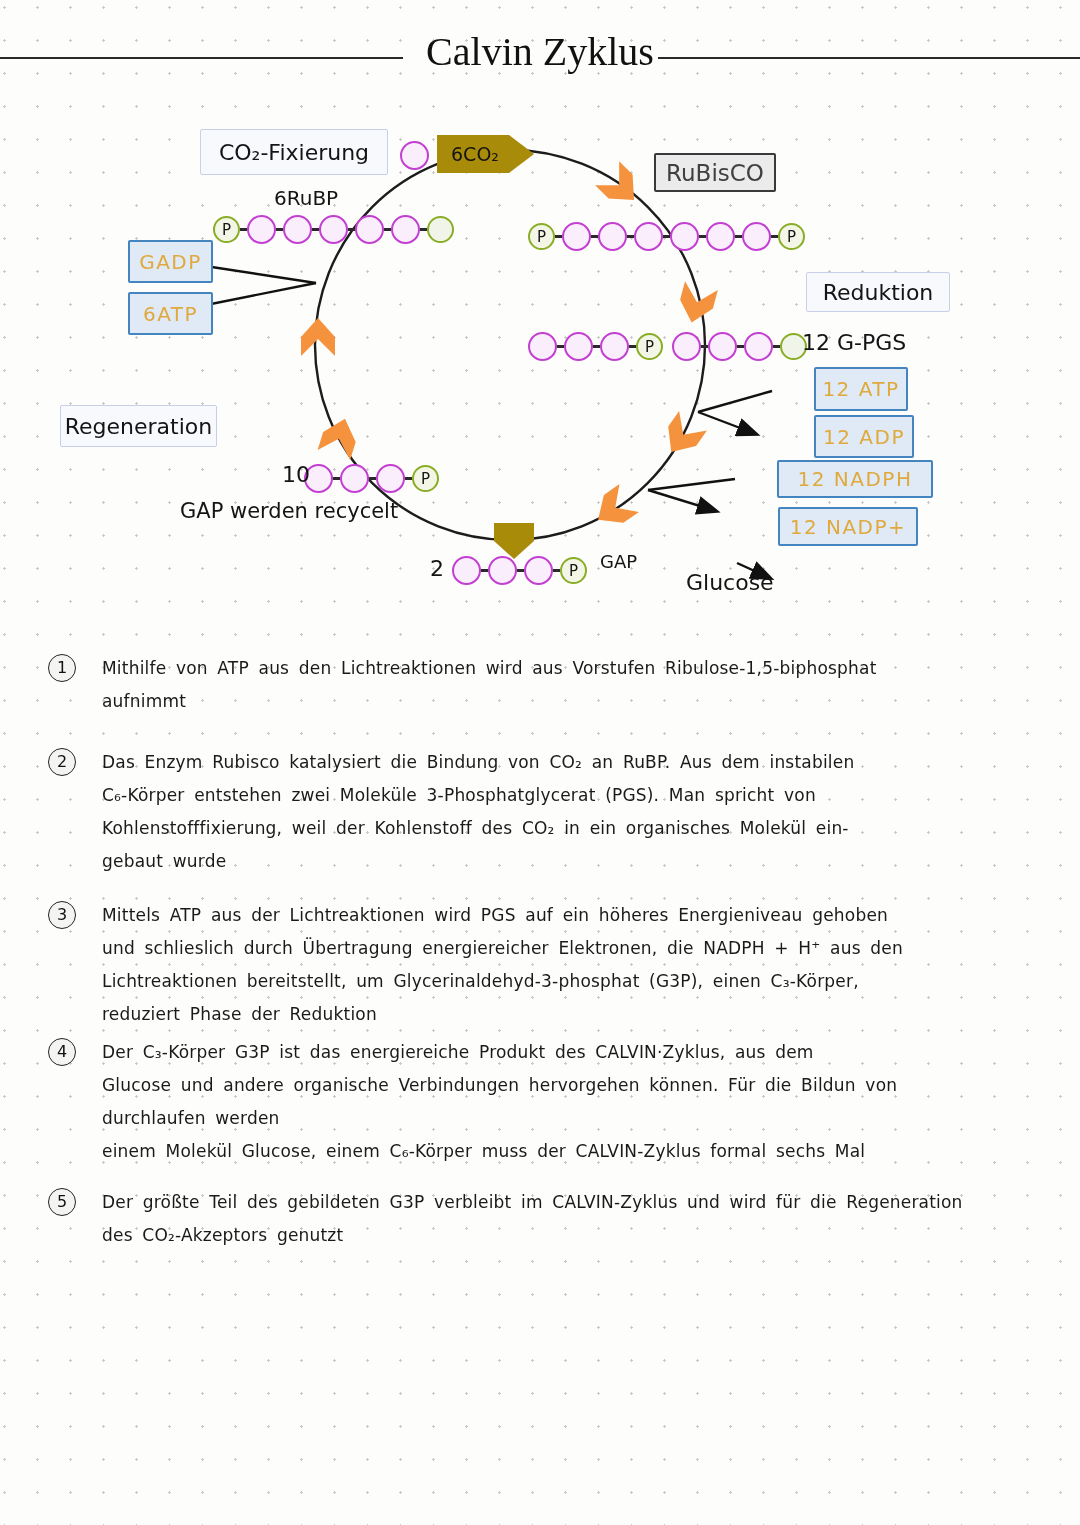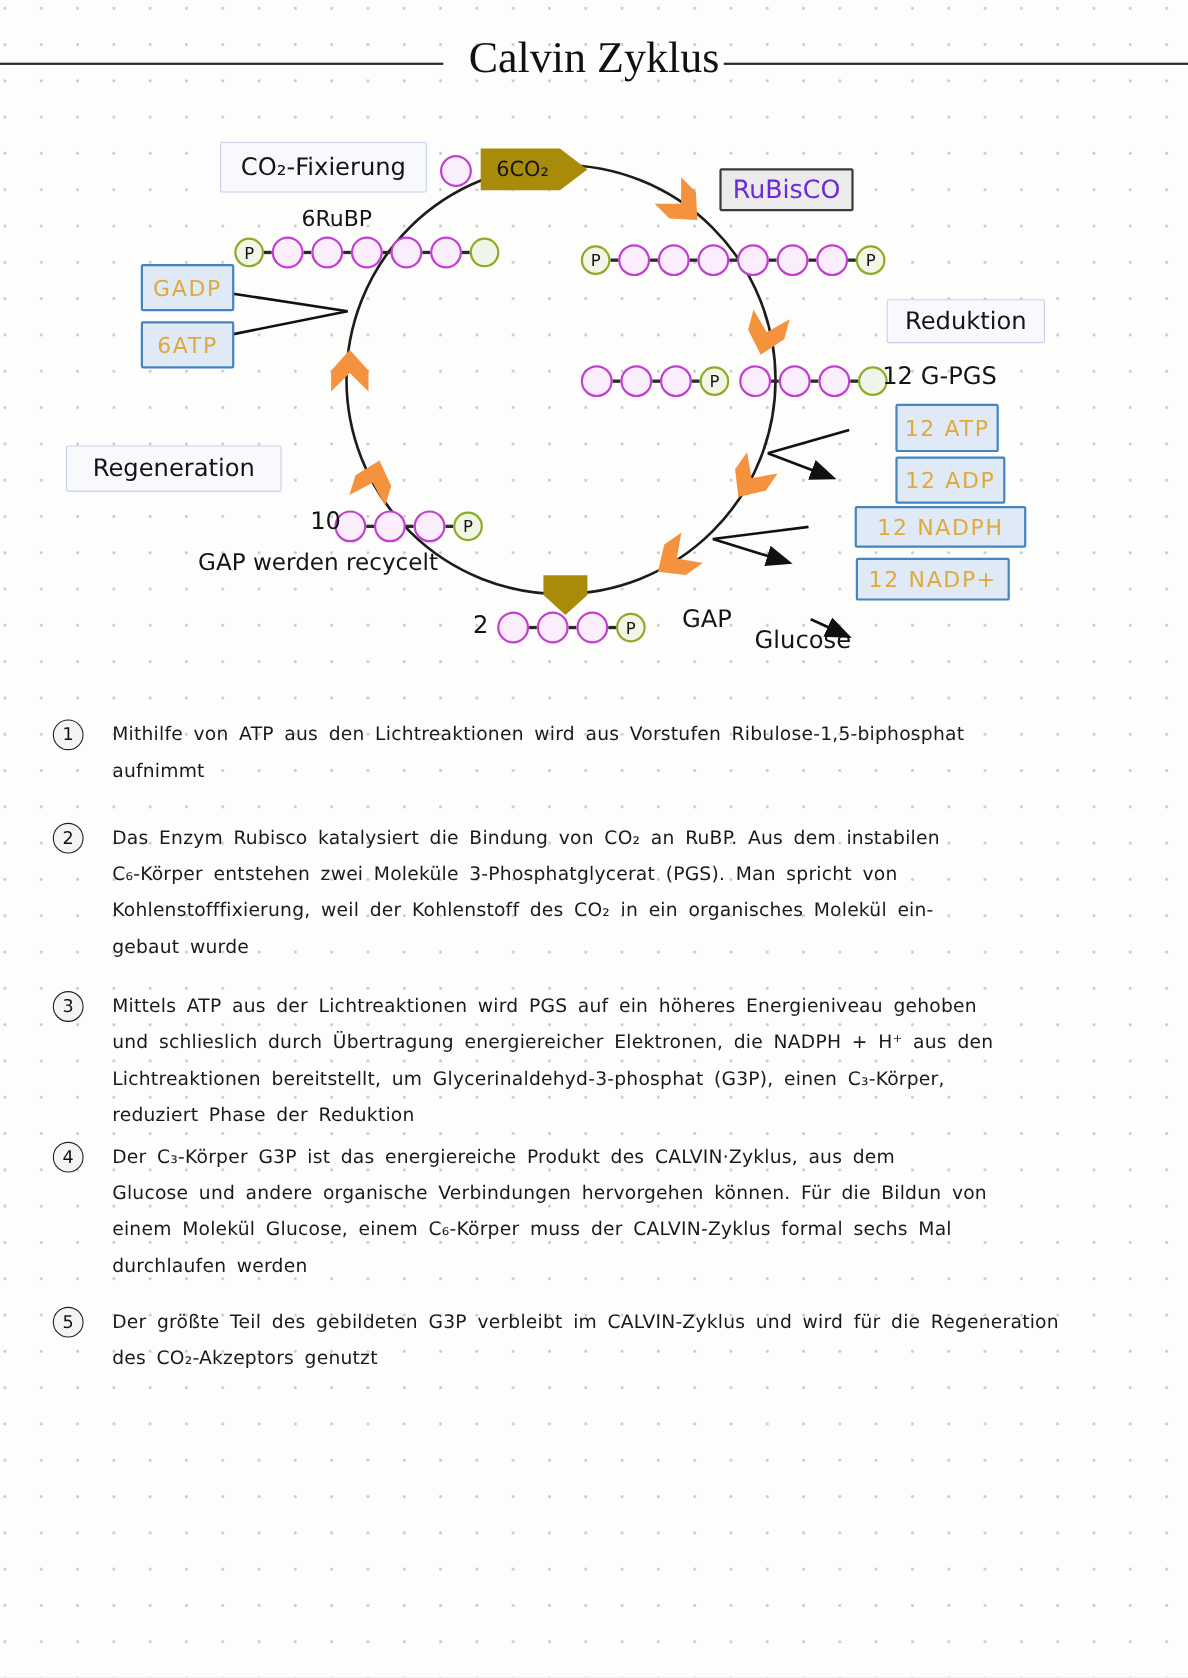--- a/index.html
+++ b/index.html
@@ -19,21 +19,21 @@
   .rule { position:absolute; top:57px; height:2.4px; background:#2a2a2a; }
   .rule-left  { left:0; width:403px; }
   .rule-right { left:658px; right:0; }
 
   
   .diagram-svg { position:absolute; left:0; top:85px; width:1080px; height:560px; pointer-events:none; }
 
   
   .box { position:absolute; display:flex; align-items:center; justify-content:center; border-radius:2px; }
   .lav-box  { background:#f8f9fd; border:1.6px solid #c9cfe9; font-size:22px; color:#141414; }
-  .gray-box { background:#ebebeb; border:2.2px solid #3a3a3a; font-size:23px; color:#6d28d9; }
+  .gray-box { background:#ebebeb; border:2.2px solid #3a3a3a; font-size:23px; color:#404040; }
   .blue-box { background:#dfeaf6; border:2.2px solid #4484bf; font-size:20px; color:#e0a93c; letter-spacing:1.5px;margin-left:40px; }
 
   
   .hw { position:absolute; font-size:21px; color:#141414; white-space:nowrap; }
   .banner-label { position:absolute; left:437px; top:143px; width:76px; text-align:center; font-size:19px; color:#141414; }
 
   
   .chain { position:absolute; display:flex; align-items:center; }
   .cc { width:29px; height:29px; border-radius:50%; background:#faeefc; border:2.6px solid #c33fd1; flex-shrink:0; }
   .pc { width:27px; height:27px; border-radius:50%; background:#f3f6e6; border:2.6px solid #8aad26; flex-shrink:0;
@@ -99,21 +99,21 @@
 
   <div class="box lav-box" style="left:200px; top:129px; width:188px; height:46px;">
     <span>CO₂-Fixierung</span>
   </div>
   <div class="box gray-box" style="left:654px; top:153px; width:122px; height:39px;">
     <span>RuBisCO</span>
   </div>
   <div class="box lav-box" style="left:806px; top:272px; width:144px; height:40px;">
     <span>Reduktion</span>
   </div>
-  <div class="box lav-box" style="left:60px; top:405px; width:196px; height:42px;">
+  <div class="box lav-box" style="left:60px; top:405px; width:157px; height:42px;">
     <span>Regeneration</span>
   </div>
 
   <div class="box blue-box" style="left:88px;  top:240px; width:85px;  height:43px;">
     <span>GADP</span>
   </div>
   <div class="box blue-box" style="left:88px;  top:292px; width:85px;  height:43px;">
     <span>6ATP</span>
   </div>
   <div class="box blue-box" style="left:774px; top:367px; width:94px;  height:44px;">
@@ -198,21 +198,21 @@
       <span class="lnk"></span>
       <span class="pc">P</span>
     </div>
 
   <div class="banner-label">6CO₂</div>
   <div class="hw" style="left:274px; top:186px; font-size:20px;">6RuBP</div>
   <div class="hw" style="left:802px; top:330px; font-size:22px;">12 G-PGS</div>
   <div class="hw" style="left:282px; top:462px; font-size:22px;">10</div>
   <div class="hw" style="left:180px; top:499px;text-align:center;">GAP werden recycelt</div>
   <div class="hw" style="left:430px; top:556px; font-size:22px;">2</div>
-  <div class="hw" style="left:620px; top:551px; font-size:22px;">GAP</div>
+  <div class="hw" style="left:600px; top:551px; font-size:18px;">GAP</div>
   <div class="hw" style="left:686px; top:570px; font-size:22px;">Glucose</div>
 
   <div class="notes">
 
     <div class="note">
       <div class="note-num">1</div>
       <div class="note-lines">
         <div>Mithilfe von ATP aus den Lichtreaktionen wird aus Vorstufen Ribulose-1,5-biphosphat</div>
         <div>aufnimmt</div>
       </div>
@@ -236,22 +236,22 @@
         <div>Lichtreaktionen bereitstellt, um Glycerinaldehyd-3-phosphat (G3P), einen C₃-Körper,</div>
         <div>reduziert Phase der Reduktion</div>
       </div>
     </div>
 
     <div class="note">
       <div class="note-num">4</div>
       <div class="note-lines">
         <div>Der C₃-Körper G3P ist das energiereiche Produkt des CALVIN·Zyklus, aus dem</div>
         <div>Glucose und andere organische Verbindungen hervorgehen können. Für die Bildun von</div>
+        <div>durchlaufen werden</div>
         <div>einem Molekül Glucose, einem C₆-Körper muss der CALVIN-Zyklus formal sechs Mal</div>
-        <div>durchlaufen werden</div>
       </div>
     </div>
 
     <div class="note">
       <div class="note-num">5</div>
       <div class="note-lines">
         <div>Der größte Teil des gebildeten G3P verbleibt im CALVIN-Zyklus und wird für die Regeneration</div>
         <div>des CO₂-Akzeptors genutzt</div>
       </div>
     </div>

